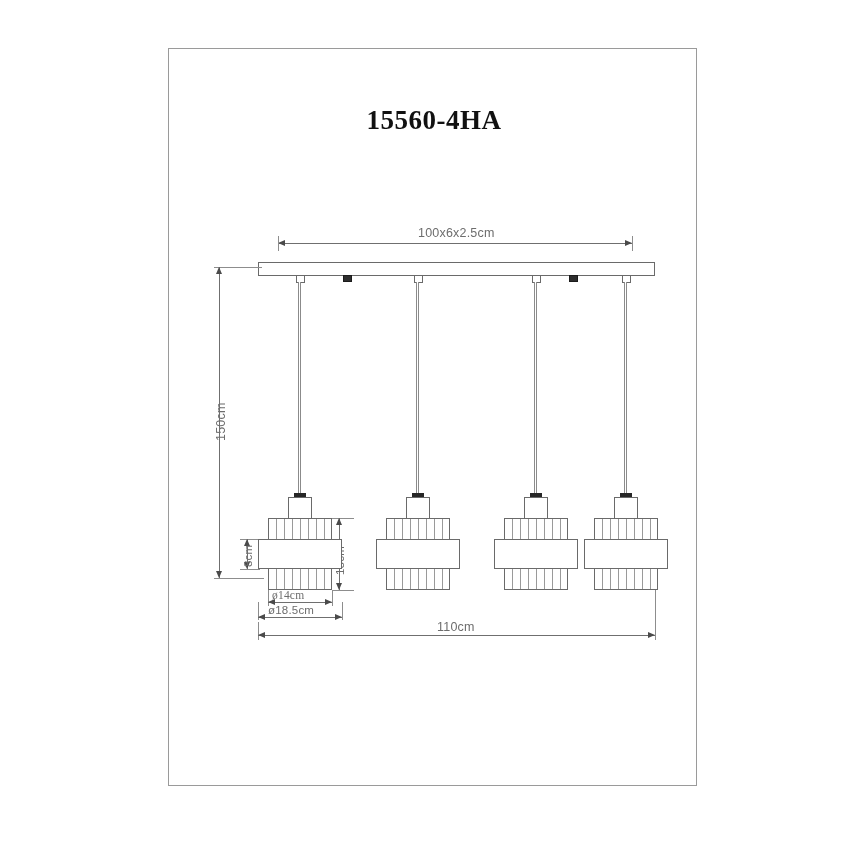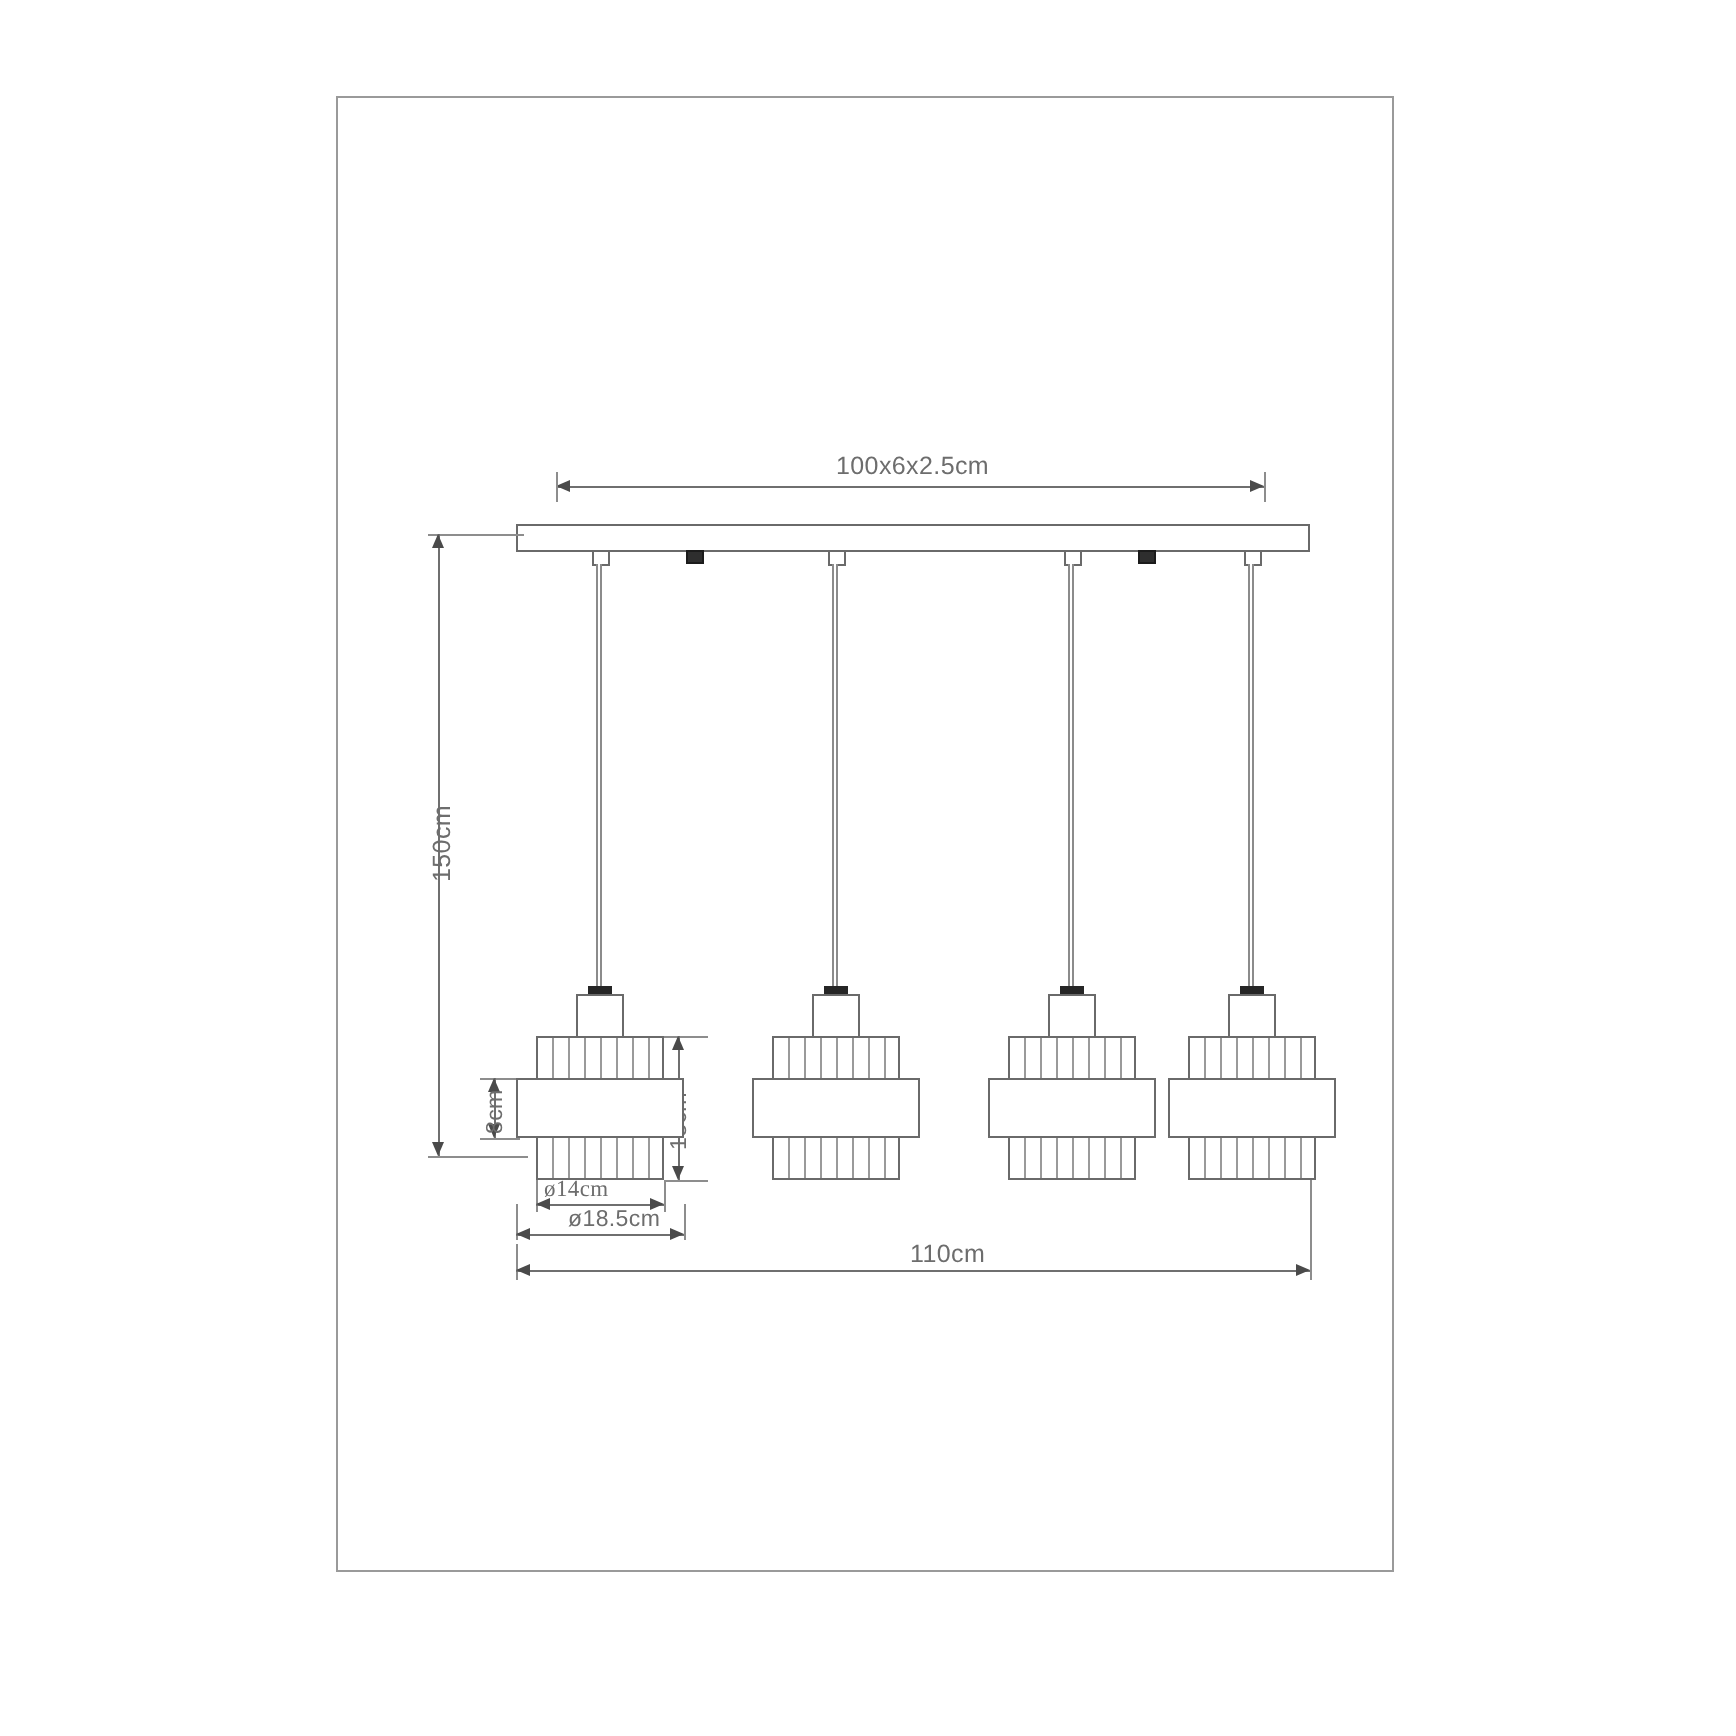--- a/index.html
+++ b/index.html
@@ -172,20 +172,21 @@
     z-index: 3;
   }
 </style>
 </head>
 <body>
 
 <div id="page">
 
   <div id="frame"></div>
 
+  <div id="title">15560-4HA</div>
 
   <div class="dimline" style="left:278px; top:243px; width:354px;"></div>
   <div class="arr arr-l" style="left:278px; top:240px;"></div>
   <div class="arr arr-r" style="left:625px; top:240px;"></div>
   <div class="ext" style="left:278px; top:236px; height:15px;"></div>
   <div class="ext" style="left:632px; top:236px; height:15px;"></div>
   <div class="dimtext" style="left:418px; top:226px;">100x6x2.5cm</div>
 
   <div id="canopy"></div>
 
@@ -324,22 +325,22 @@
   <div class="dimline" style="left:268px; top:602px; width:64px;"></div>
   <div class="arr arr-l" style="left:268px; top:599px;"></div>
   <div class="arr arr-r" style="left:325px; top:599px;"></div>
   <div class="dimtext small" style="left:272px; top:589px;font-family:Liberation Serif, serif;">ø14cm</div>
 
   <div class="ext" style="left:258px; top:602px; height:18px;"></div>
   <div class="ext" style="left:342px; top:602px; height:18px;"></div>
   <div class="dimline" style="left:258px; top:617px; width:84px;"></div>
   <div class="arr arr-l" style="left:258px; top:614px;"></div>
   <div class="arr arr-r" style="left:335px; top:614px;"></div>
-  <div class="dimtext small" style="left:284px; top:604px;text-align:right;">ø18.5cm</div>
+  <div class="dimtext small" style="left:268px; top:604px;text-align:right;">ø18.5cm</div>
 
   <div class="ext" style="left:258px; top:622px; height:18px;"></div>
   <div class="ext" style="left:655px; top:590px; height:50px;"></div>
   <div class="dimline" style="left:258px; top:635px; width:397px;"></div>
   <div class="arr arr-l" style="left:258px; top:632px;"></div>
   <div class="arr arr-r" style="left:648px; top:632px;"></div>
-  <div class="dimtext" style="left:437px; top:620px;margin-left:18px;">110cm</div>
+  <div class="dimtext" style="left:437px; top:620px;">110cm</div>
 
 </div>
 
 </body></html>

